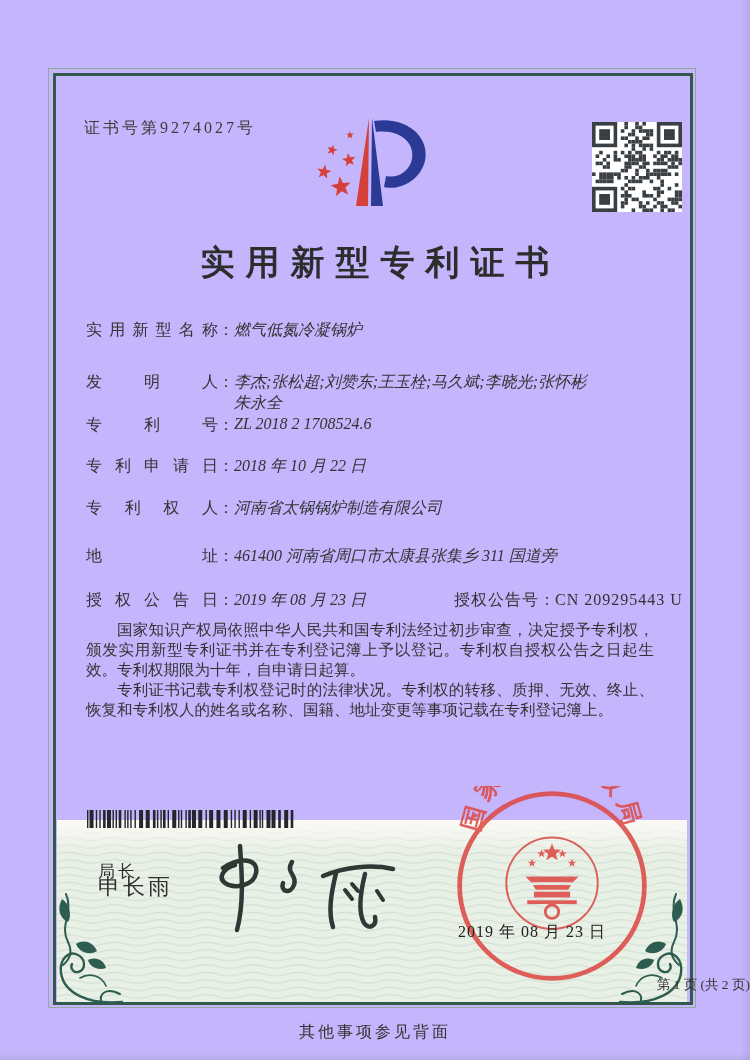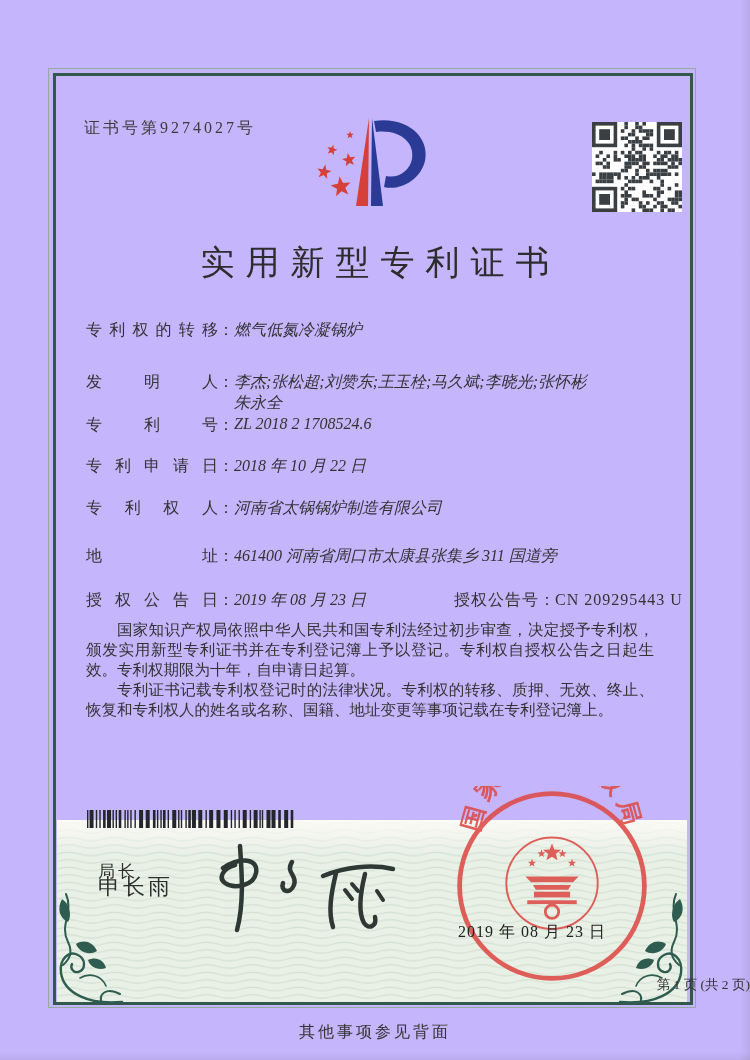--- a/index.html
+++ b/index.html
@@ -9,21 +9,21 @@
   
   .frame-outer{left:48px;top:68px;width:646px;height:938px;border:1px solid #93aa9f;z-index:2;}
   .frame-inner{left:53px;top:73px;width:634px;height:926px;border:3px solid #33584c;z-index:2;}
   
   .band{left:57px;top:820px;z-index:1;}
   .band-fade{left:57px;top:820px;width:630px;height:34px;background:linear-gradient(#fbfaf5,rgba(251,250,245,0));z-index:1;}
   
   .cert-no{left:84px;top:118px;font-size:16px;letter-spacing:3px;color:#3c3c3c;z-index:3;}
   .logo{left:298px;top:104px;z-index:3;}
   .qr{left:592px;top:122px;z-index:3;}
-  .title{left:0;right:0;top:240px;text-align:center;font-size:34px;font-weight:normal;letter-spacing:11px;padding-left:11px;color:#2d2d2d;z-index:3;}
+  .title{left:0;right:0;top:240px;text-align:center;font-size:34px;font-weight:bold;letter-spacing:11px;padding-left:11px;color:#2d2d2d;z-index:3;}
   
   .row{left:86px;width:572px;font-size:16px;color:#333;z-index:3;white-space:nowrap;}
   .lbl{display:inline-block;width:132px;text-align:justify;text-align-last:justify;vertical-align:top;}
   .colon{display:inline-block;width:16px;}
   .val{display:inline-block;vertical-align:top;font-style:italic;}
   .row-name{top:320px;}
   .row-inventors{top:371px;line-height:21px;}
   .row-patentno{top:415px;}
   .row-filing{top:456px;}
   .row-patentee{top:498px;}
@@ -315,21 +315,21 @@
       <rect x="68.4" y="3.6" width="18" height="18" fill="#fff"></rect>
       <rect x="72" y="7.2" width="10.8" height="10.8" fill="#3a3f44"></rect>
       <rect x="0" y="64.8" width="25.2" height="25.2" fill="#3a3f44"></rect>
       <rect x="3.6" y="68.4" width="18" height="18" fill="#fff"></rect>
       <rect x="7.2" y="72" width="10.8" height="10.8" fill="#3a3f44"></rect>
     </svg>
 
   <div class="abs title">实用新型专利证书</div>
 
   <div class="abs row row-name">
-    <span class="lbl">专利权的转移</span><span class="colon">：</span><span class="val">燃气低氮冷凝锅炉</span>
+    <span class="lbl">实用新型名称</span><span class="colon">：</span><span class="val">燃气低氮冷凝锅炉</span>
   </div>
 
   <div class="abs row row-inventors">
     <span class="lbl">发明人</span><span class="colon">：</span><span class="val"><span style="display:block;">李杰;张松超;刘赞东;王玉栓;马久斌;李晓光;张怀彬</span><span style="display:block;">朱永全</span></span>
   </div>
 
   <div class="abs row row-patentno">
     <span class="lbl">专利号</span><span class="colon">：</span><span class="val">ZL 2018 2 1708524.6</span>
   </div>
 

